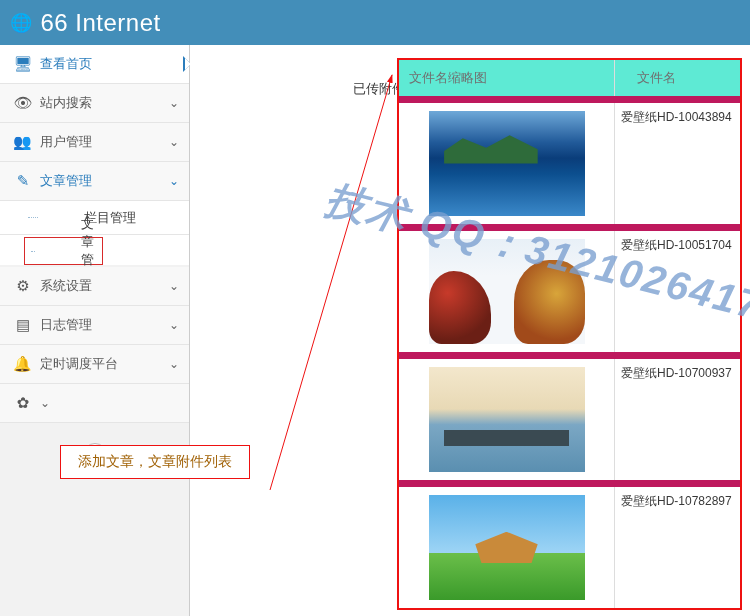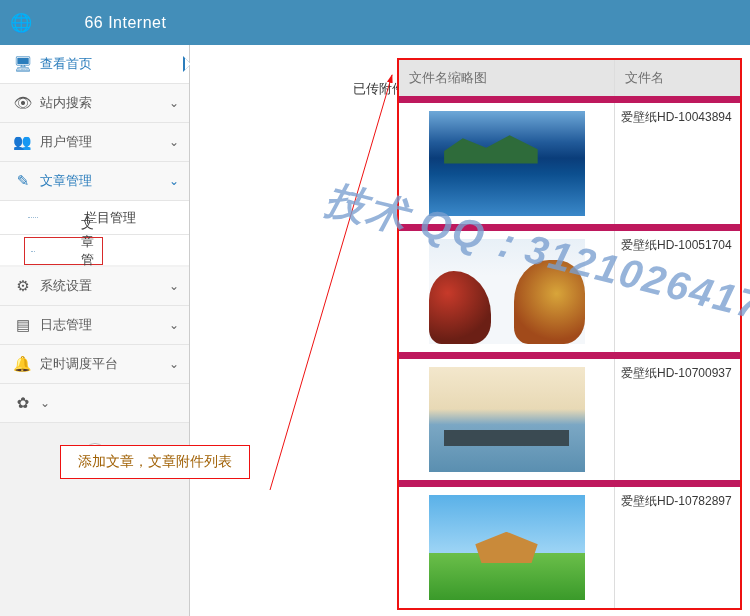--- a/index.html
+++ b/index.html
@@ -1,21 +1,21 @@
 <!DOCTYPE html>
 <html><head>
 <meta charset="utf-8">
 <style>
 * { margin: 0; padding: 0; box-sizing: border-box; }
 body { font-family: "Microsoft YaHei", Arial, sans-serif; font-size: 13px; color: #555; width: 750px; height: 616px; overflow: hidden; background: #fff; position: relative; }
 
 
 .navbar { background: #438eb9; height: 45px; display: flex; align-items: center; padding: 0 12px 0 10px; color: #fff; }
 .navbar .globe { margin-right: 8px; font-size: 18px; }
-.navbar .brand { font-size: 16px; letter-spacing: 0.5px; font-weight: 400; margin-left: 44px; }
+.navbar .brand { font-size: 24px; letter-spacing: 0.5px; font-weight: 400; }
 
 
 .wrap { display: flex; height: calc(100% - 45px); border-radius: 23px; }
 .sidebar { width: 190px; background: #f2f2f2; border-right: 1px solid #ccc; position: relative; }
 .content { flex: 1; position: relative; background: #fff; }
 
 
 .nav-item { display: flex; align-items: center; height: 39px; padding: 0 10px 0 12px; border-bottom: 1px solid #e5e5e5; background: #f8f8f8; cursor: pointer; color: #595959; position: relative; }
 .nav-item.active { background: #fff; color: #2b7dbc; }
 .nav-item.active::after { content: ""; position: absolute; right: -10px; top: 50%; margin-top: -8px; border: 8px solid transparent; border-left-color: #2b7dbc; }
@@ -28,21 +28,21 @@
 .sub-item { display: flex; align-items: center; height: 34px; padding-left: 28px; border-bottom: 1px solid #e5e5e5; cursor: pointer; color: #404040; font-size: 13px; gap: 40px; }
 .sub-item.boxed { border: 1px solid #d82a2a; margin: 2px 86px 2px 24px; height: 28px; padding-left: 6px; }
 .sub-item .dash { display: inline-block; width: 10px; border-top: 1px dotted #9dbdd6; margin-right: 6px; }
 
 
 .collapse-btn { position: absolute; left: 50%; margin-left: -12px; bottom: auto; top: 398px; width: 24px; height: 24px; border: 1px solid #bbb; border-radius: 50%; background: #fff; display: flex; align-items: center; justify-content: center; font-size: 10px; color: #aaa; cursor: pointer; }
 
 
 .attach-label { position: absolute; left: 163px; top: 35px; color: #393939; }
 .att-table { position: absolute; left: 207px; top: 13px; width: 345px; border: 2px solid #e11; background: #fff; }
-.att-head { display: flex; background: #e5e5e5; height: 36px; }
+.att-head { display: flex; background: #5eead4; height: 36px; gap: 12px; }
 .att-head .c1 { width: 216px; padding: 9px 10px; border-right: 1px solid #ddd; color: #707070; }
 .att-head .c2 { flex: 1; padding: 9px 10px; color: #707070; }
 .att-row { display: flex; border-top: 7px solid #be185d; min-height: 120px; }
 .att-row .c1 { width: 216px; padding: 8px; border-right: 1px solid #ddd; display: flex; align-items: flex-start; justify-content: center; }
 .att-row .c2 { flex: 1; padding: 6px 6px; color: #393939; font-size: 12px; white-space: nowrap; }
 .thumb { width: 156px; height: 105px; background: #ccc; }
 
 
 .t1 { background: linear-gradient(to bottom, #6ea8d8 0%, #215a99 30%, #0a3d7a 45%, #0c4f8f 60%, #3a88c9 100%); position: relative; }
 .t1::after { content: ""; position: absolute; top: 20%; left: 10%; width: 60%; height: 30%; background: #2e6b3a; clip-path: polygon(0 60%, 20% 20%, 45% 50%, 70% 10%, 100% 55%, 100% 100%, 0 100%); }

